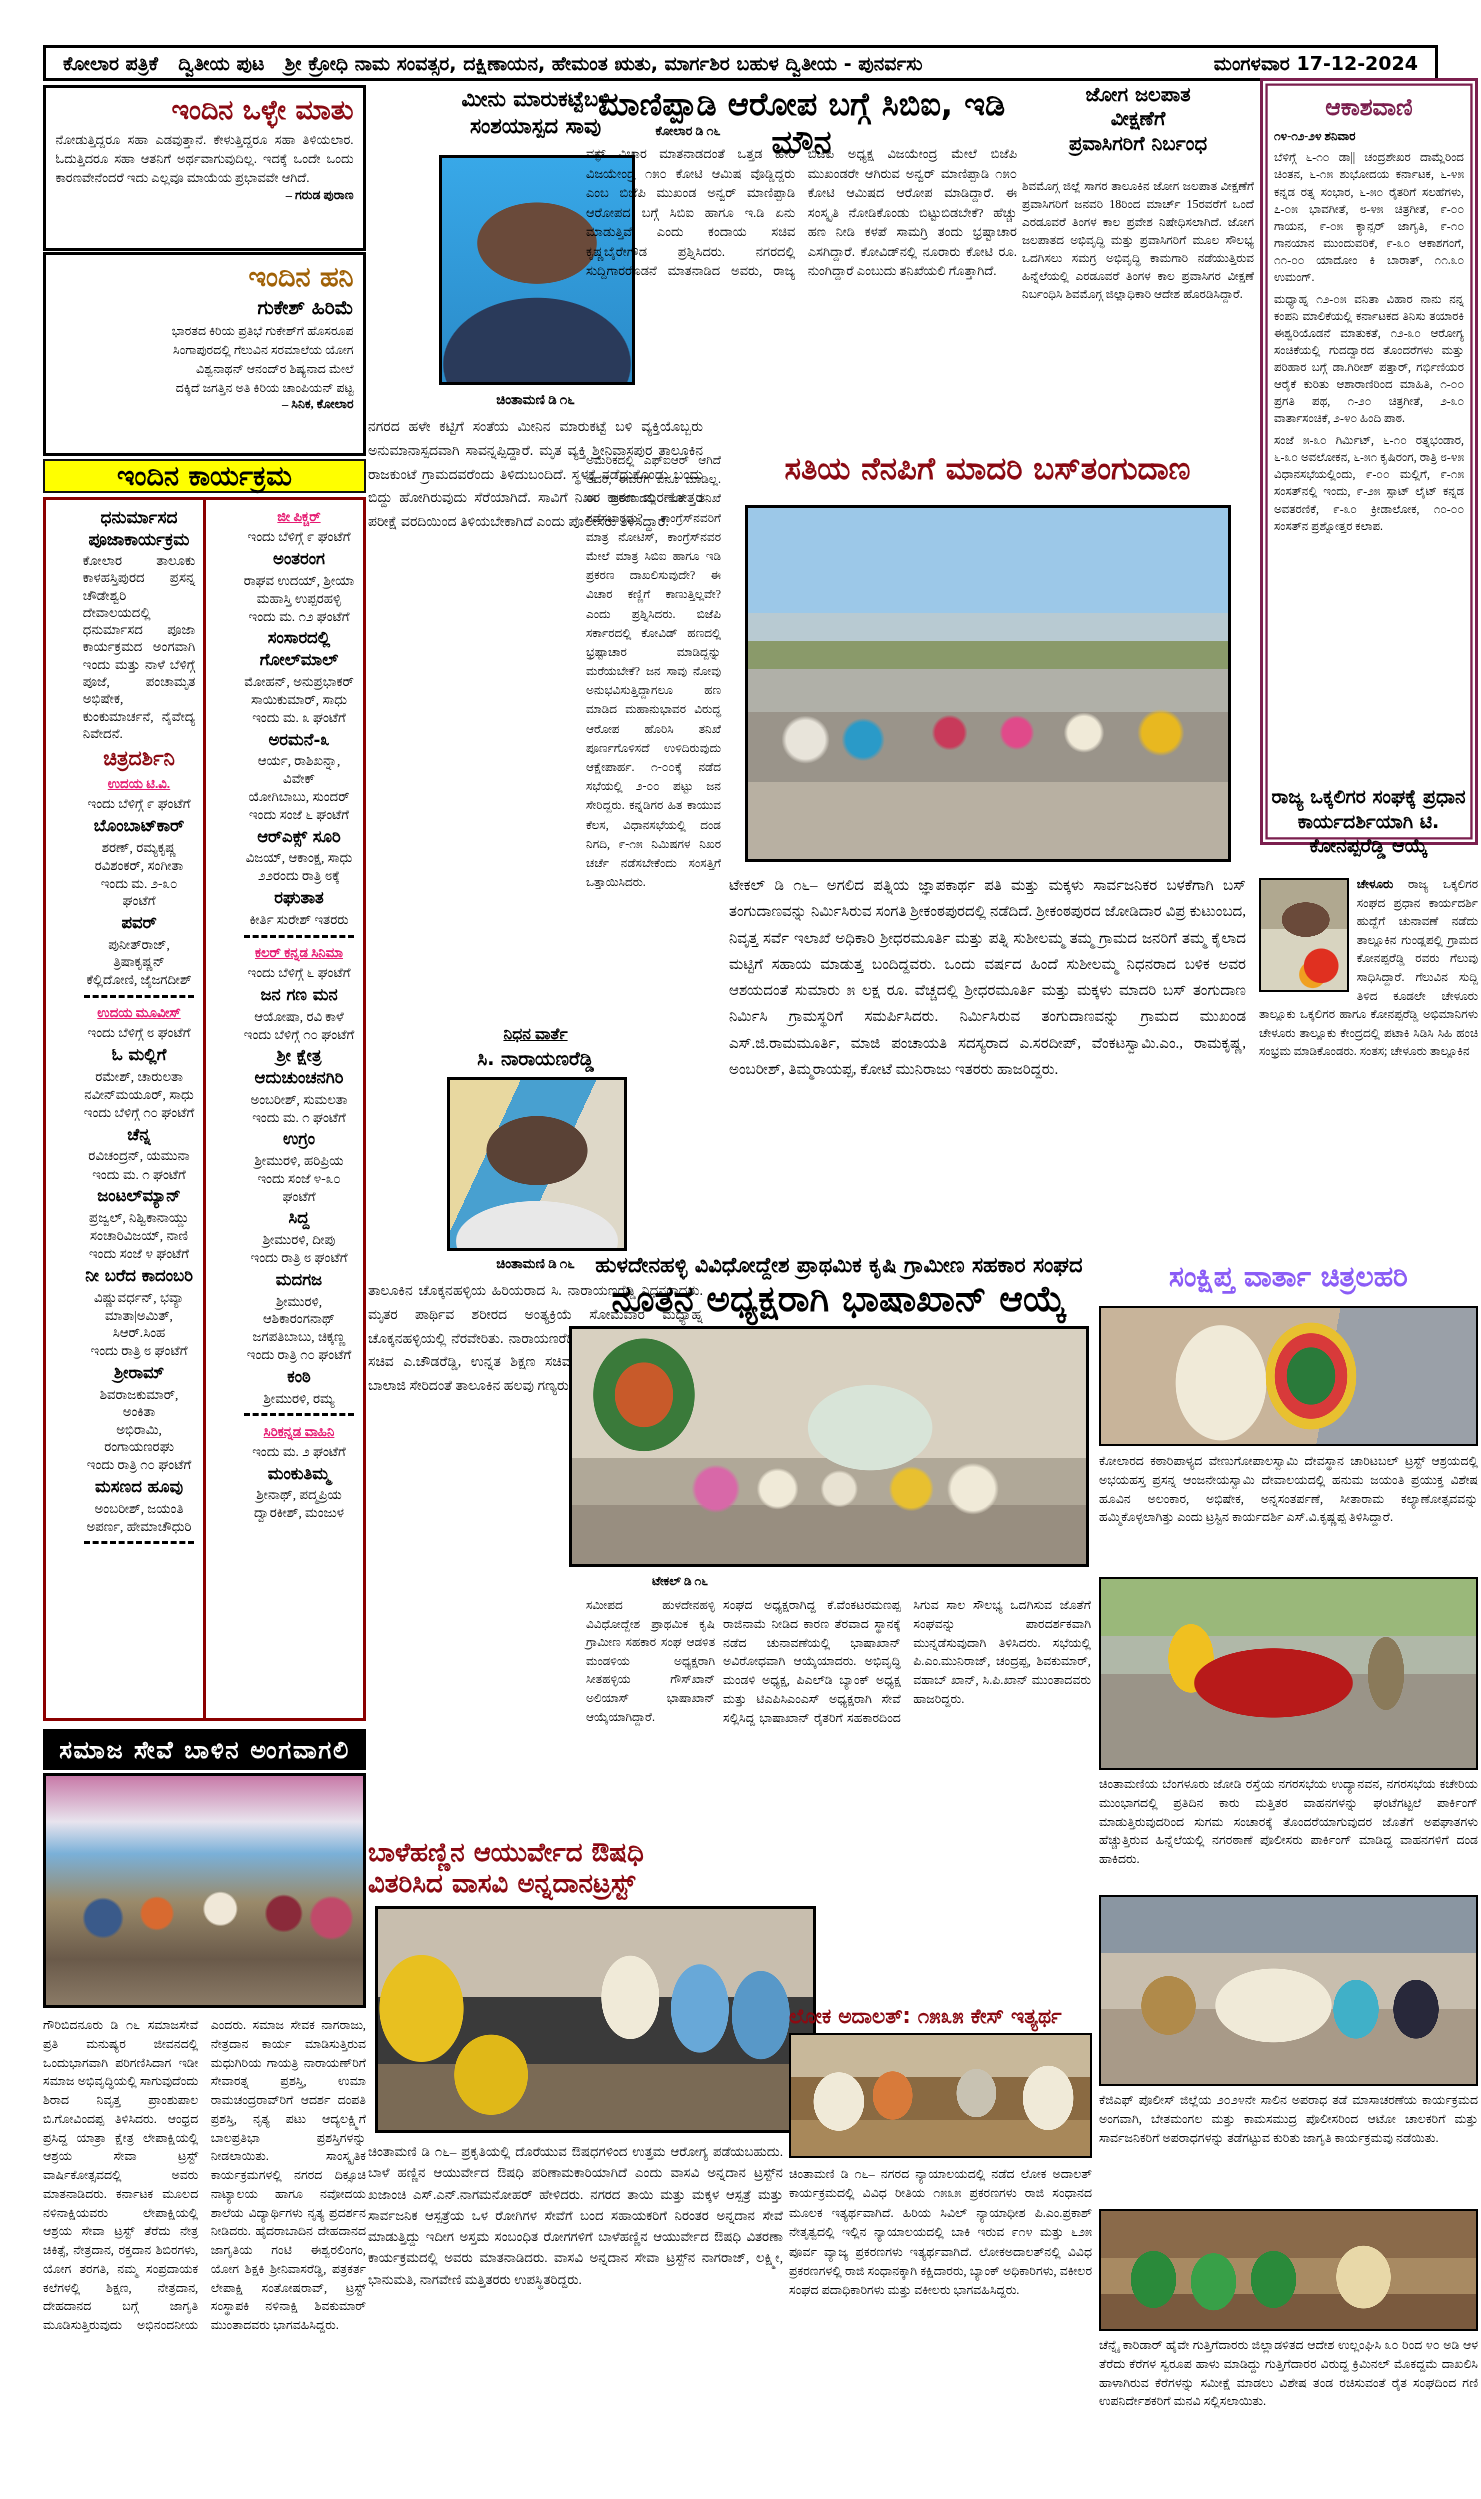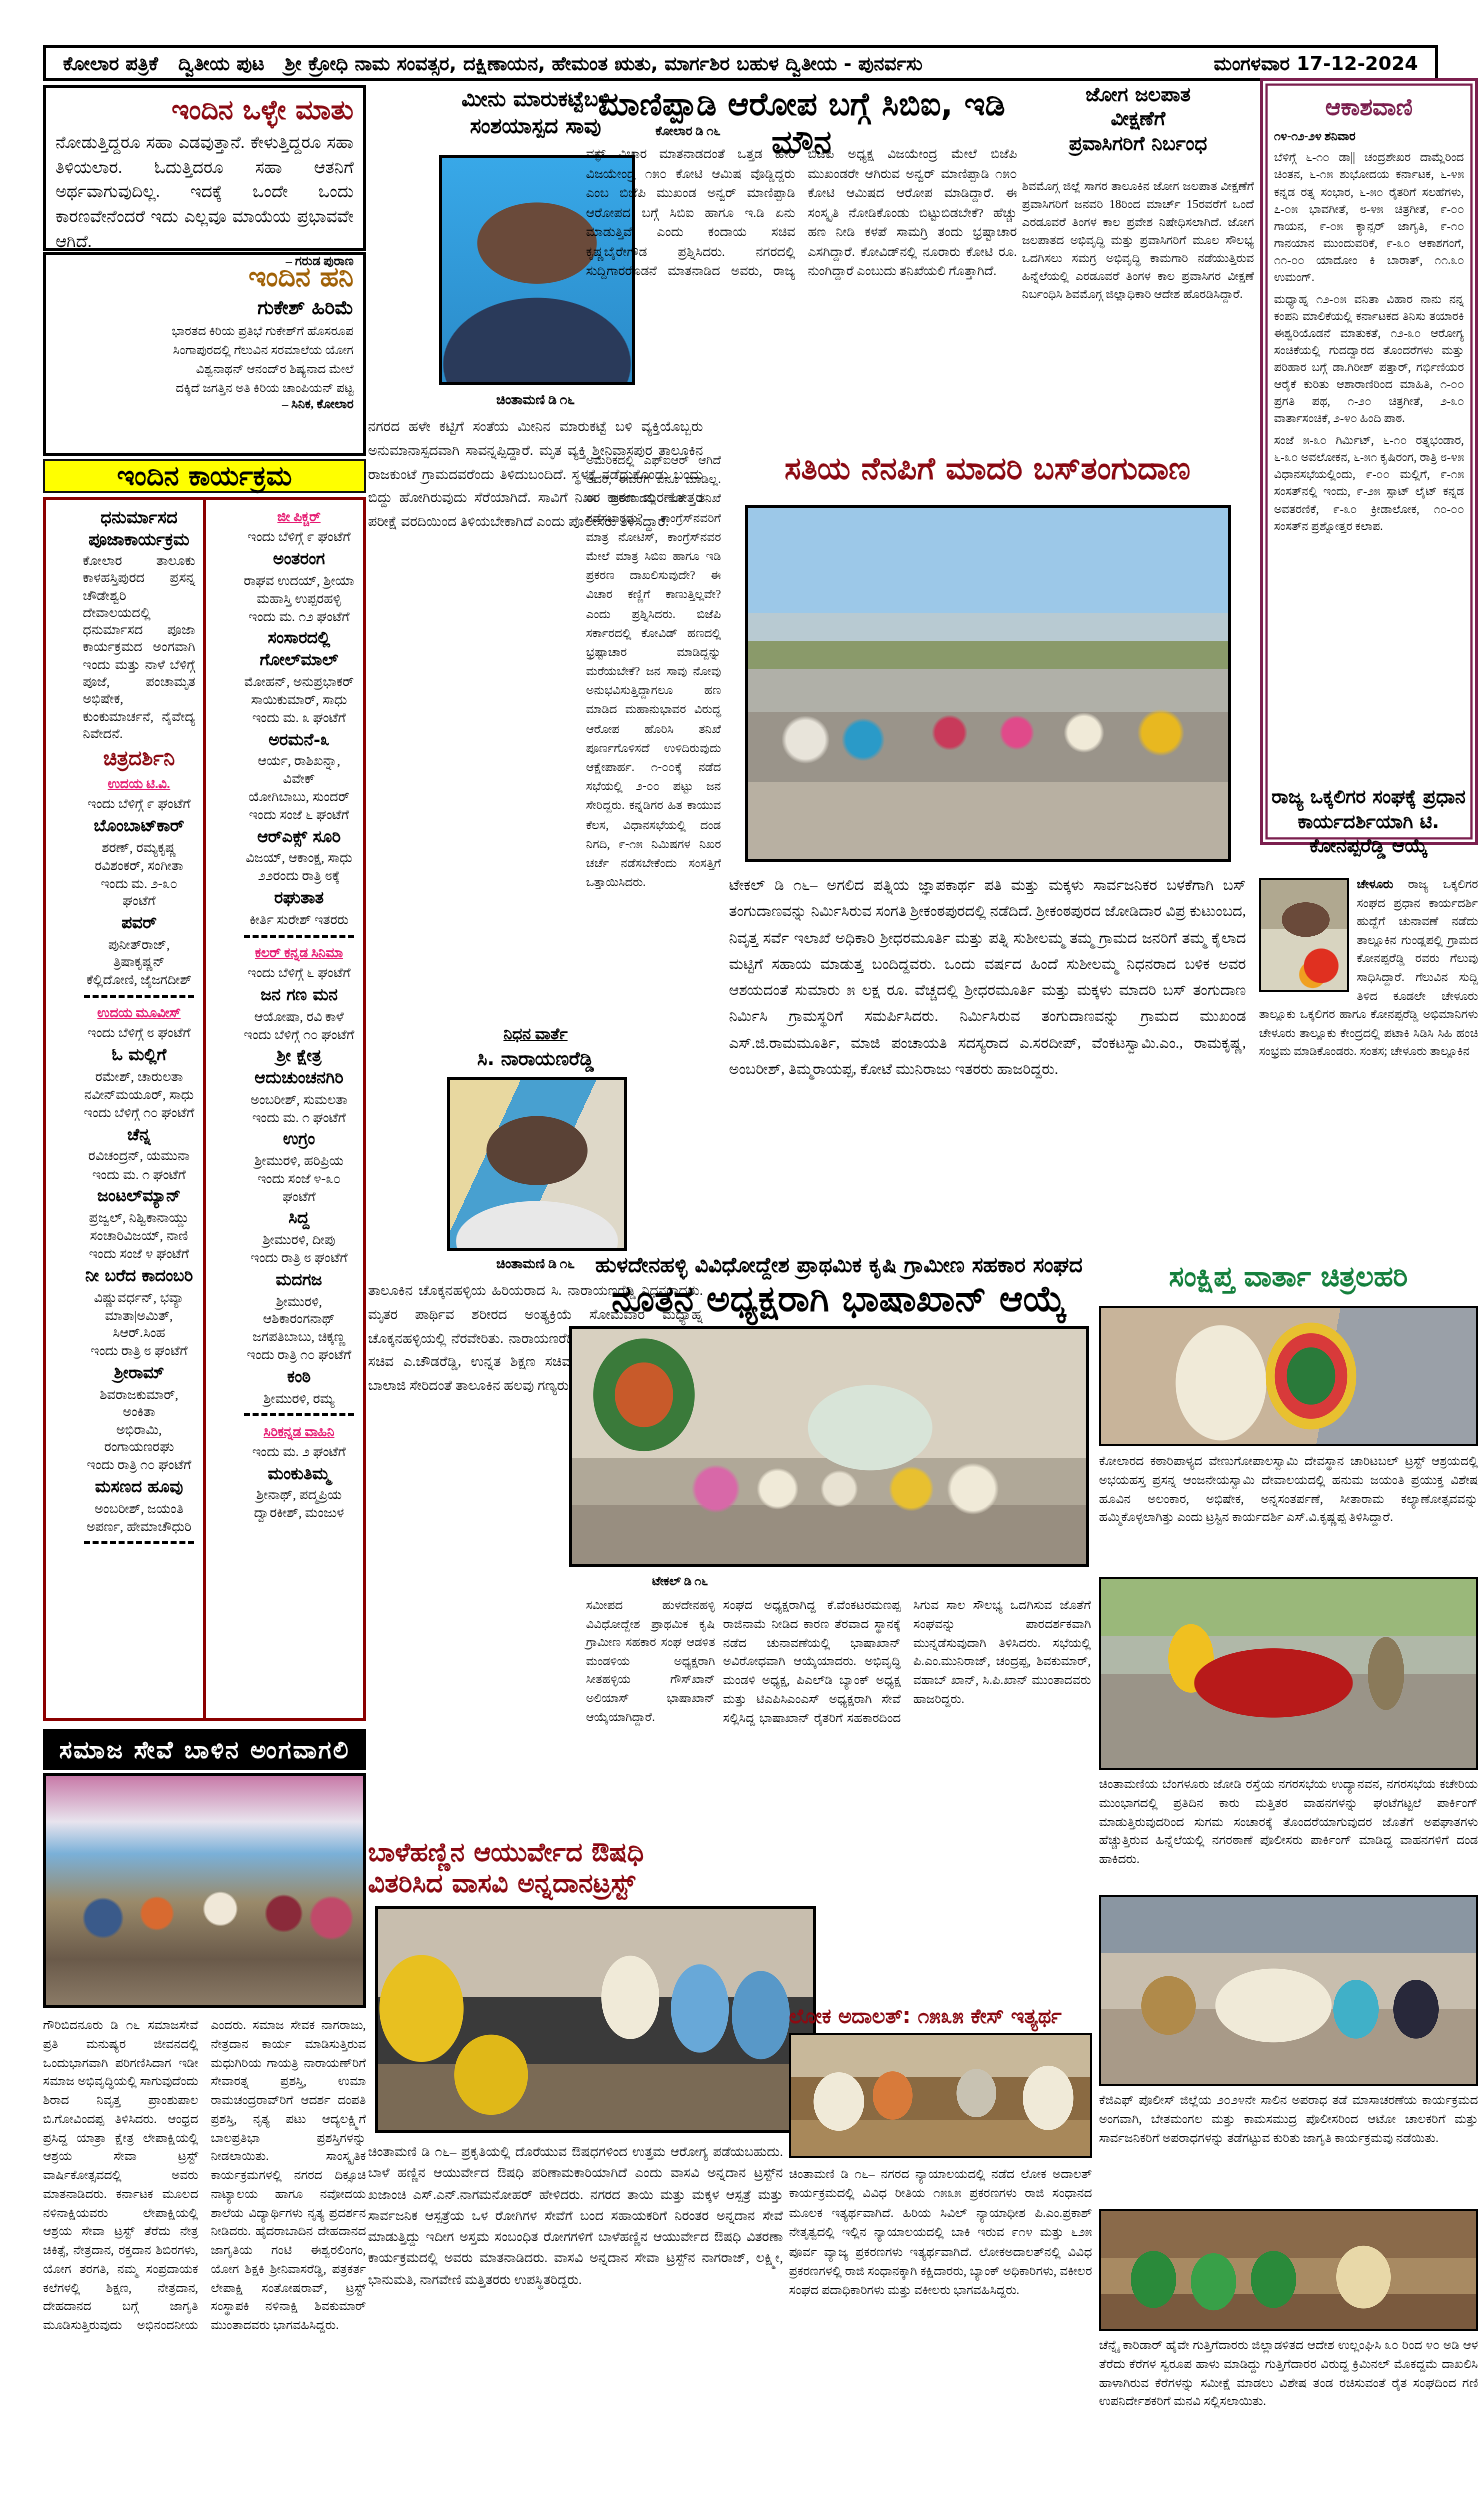--- a/index.html
+++ b/index.html
@@ -54,21 +54,21 @@
     <div class="mleft">
       <span>ಕೋಲಾರ ಪತ್ರಿಕೆ</span>
       <span>ದ್ವಿತೀಯ ಪುಟ</span>
       <span>ಶ್ರೀ ಕ್ರೋಧಿ ನಾಮ ಸಂವತ್ಸರ, ದಕ್ಷಿಣಾಯನ, ಹೇಮಂತ ಋತು, ಮಾರ್ಗಶಿರ ಬಹುಳ ದ್ವಿತೀಯ - ಪುನರ್ವಸು</span>
     </div>
     <span>ಮಂಗಳವಾರ 17-12-2024</span>
   </div>
 
   <div class="abs bbox" style="left:43px;top:85px;width:323px;height:166px;">
     <div class="h-maroon ctr" style="font-size:27px;">ಇಂದಿನ ಒಳ್ಳೇ ಮಾತು</div>
-    <div class="just" style="font-size:17px;line-height:1.45;margin-top:4.7px;">ನೋಡುತ್ತಿದ್ದರೂ ಸಹಾ ಎಡವುತ್ತಾನೆ. ಕೇಳುತ್ತಿದ್ದರೂ ಸಹಾ ತಿಳಿಯಲಾರ. ಓದುತ್ತಿದರೂ ಸಹಾ ಆತನಿಗೆ ಅರ್ಥವಾಗುವುದಿಲ್ಲ. ಇದಕ್ಕೆ ಒಂದೇ ಒಂದು ಕಾರಣವೇನೆಂದರೆ ಇದು ಎಲ್ಲವೂ ಮಾಯೆಯ ಪ್ರಭಾವವೇ ಆಗಿದೆ.</div>
+    <div class="just" style="font-size:13px;line-height:1.45;margin-top:4.7px;">ನೋಡುತ್ತಿದ್ದರೂ ಸಹಾ ಎಡವುತ್ತಾನೆ. ಕೇಳುತ್ತಿದ್ದರೂ ಸಹಾ ತಿಳಿಯಲಾರ. ಓದುತ್ತಿದರೂ ಸಹಾ ಆತನಿಗೆ ಅರ್ಥವಾಗುವುದಿಲ್ಲ. ಇದಕ್ಕೆ ಒಂದೇ ಒಂದು ಕಾರಣವೇನೆಂದರೆ ಇದು ಎಲ್ಲವೂ ಮಾಯೆಯ ಪ್ರಭಾವವೇ ಆಗಿದೆ.</div>
     <div style="text-align:right;font-weight:bold;font-size:12.5px;">– ಗರುಡ ಪುರಾಣ</div>
   </div>
 
   <div class="abs bbox" style="left:43px;top:252px;width:323px;height:204px;">
     <div class="h-pink ctr" style="font-size:27px;">ಇಂದಿನ ಹನಿ</div>
     <div class="ctr" style="font-weight:bold;font-size:19px;font-family:'DejaVu Sans',sans-serif;margin:3.1px 0;">ಗುಕೇಶ್ ಹಿರಿಮೆ</div>
     <div class="ctr" style="font-size:12.5px;line-height:1.5;">
       <div>ಭಾರತದ ಕಿರಿಯ ಪ್ರತಿಭೆ ಗುಕೇಶ್‌ಗೆ ಹೊಸರೂಪ</div>
       <div>ಸಿಂಗಾಪುರದಲ್ಲಿ ಗೆಲುವಿನ ಸರಮಾಲೆಯ ಯೋಗ</div>
       <div>ವಿಶ್ವನಾಥನ್ ಆನಂದ್‌ರ ಶಿಷ್ಯನಾದ ಮೇಲೆ</div>
@@ -242,21 +242,21 @@
     <div class="photo" style="float:left;width:86px;height:110px;margin:3.1px 7.8px 3.1px 0;border-width:2.4px;
          background:
            radial-gradient(ellipse 46% 26% at 52% 36%, #6a4a3a 0 60%, transparent 61%),
            radial-gradient(circle at 70% 78%, #e03020 0 16%, transparent 17%),
            radial-gradient(circle at 60% 86%, #f0a020 0 12%, transparent 13%),
            linear-gradient(180deg,#b0a890 0 45%,#d8d4c0 45% 100%);"></div>
     <span style="font-weight:bold;">ಚೇಳೂರು</span>
     <span>ರಾಜ್ಯ ಒಕ್ಕಲಿಗರ ಸಂಘದ ಪ್ರಧಾನ ಕಾರ್ಯದರ್ಶಿ ಹುದ್ದೆಗೆ ಚುನಾವಣೆ ನಡೆದು ತಾಲ್ಲೂಕಿನ ಗುಂಡ್ಲಪಲ್ಲಿ ಗ್ರಾಮದ ಕೋನಪ್ಪರೆಡ್ಡಿ ರವರು ಗೆಲುವು ಸಾಧಿಸಿದ್ದಾರೆ. ಗೆಲುವಿನ ಸುದ್ದಿ ತಿಳಿದ ಕೂಡಲೇ ಚೇಳೂರು ತಾಲ್ಲೂಕು ಒಕ್ಕಲಿಗರ ಹಾಗೂ ಕೋನಪ್ಪರೆಡ್ಡಿ ಅಭಿಮಾನಿಗಳು ಚೇಳೂರು ತಾಲ್ಲೂಕು ಕೇಂದ್ರದಲ್ಲಿ ಪಟಾಕಿ ಸಿಡಿಸಿ ಸಿಹಿ ಹಂಚಿ ಸಂಭ್ರಮ ಮಾಡಿಕೊಂಡರು. ಸಂತಸ; ಚೇಳೂರು ತಾಲ್ಲೂಕಿನ</span>
   </div>
 
-  <div class="abs head-red" style="left:1097px;top:1260px;width:383px;font-size:28px;color:#15803d;">ಸಂಕ್ಷಿಪ್ತ ವಾರ್ತಾ ಚಿತ್ರಲಹರಿ</div>
+  <div class="abs head-red" style="left:1097px;top:1260px;width:383px;font-size:28px;color:#8b5cf6;">ಸಂಕ್ಷಿಪ್ತ ವಾರ್ತಾ ಚಿತ್ರಲಹರಿ</div>
 
   <div class="abs photo" style="left:1099px;top:1306px;width:379px;height:140px;border-width:2.4px;
        background:
          radial-gradient(ellipse 16% 52% at 56% 50%, #2a7a3a 0 40%, #d83a3a 41% 60%, #e8c030 61% 75%, transparent 76%),
          radial-gradient(ellipse 20% 70% at 32% 55%, #f0ead8 0 60%, transparent 61%),
          linear-gradient(100deg,#c8b49a 0 60%,#9aa0a8 60% 100%);"></div>
   <div class="abs body-txt just" style="left:1099px;top:1452px;width:379px;height:121px;font-size:12.5px;">ಕೋಲಾರದ ಕಠಾರಿಪಾಳ್ಯದ ವೇಣುಗೋಪಾಲಸ್ವಾಮಿ ದೇವಸ್ಥಾನ ಚಾರಿಟಬಲ್ ಟ್ರಸ್ಟ್ ಆಶ್ರಯದಲ್ಲಿ ಅಭಯಹಸ್ತ ಪ್ರಸನ್ನ ಆಂಜನೇಯಸ್ವಾಮಿ ದೇವಾಲಯದಲ್ಲಿ ಹನುಮ ಜಯಂತಿ ಪ್ರಯುಕ್ತ ವಿಶೇಷ ಹೂವಿನ ಅಲಂಕಾರ, ಅಭಿಷೇಕ, ಅನ್ನಸಂತರ್ಪಣೆ, ಸೀತಾರಾಮ ಕಲ್ಯಾಣೋತ್ಸವವನ್ನು ಹಮ್ಮಿಕೊಳ್ಳಲಾಗಿತ್ತು ಎಂದು ಟ್ರಸ್ಟಿನ ಕಾರ್ಯದರ್ಶಿ ಎಸ್.ವಿ.ಕೃಷ್ಣಪ್ಪ ತಿಳಿಸಿದ್ದಾರೆ.</div>
 
   <div class="abs photo" style="left:1099px;top:1577px;width:379px;height:193px;border-width:2.4px;
        background:

